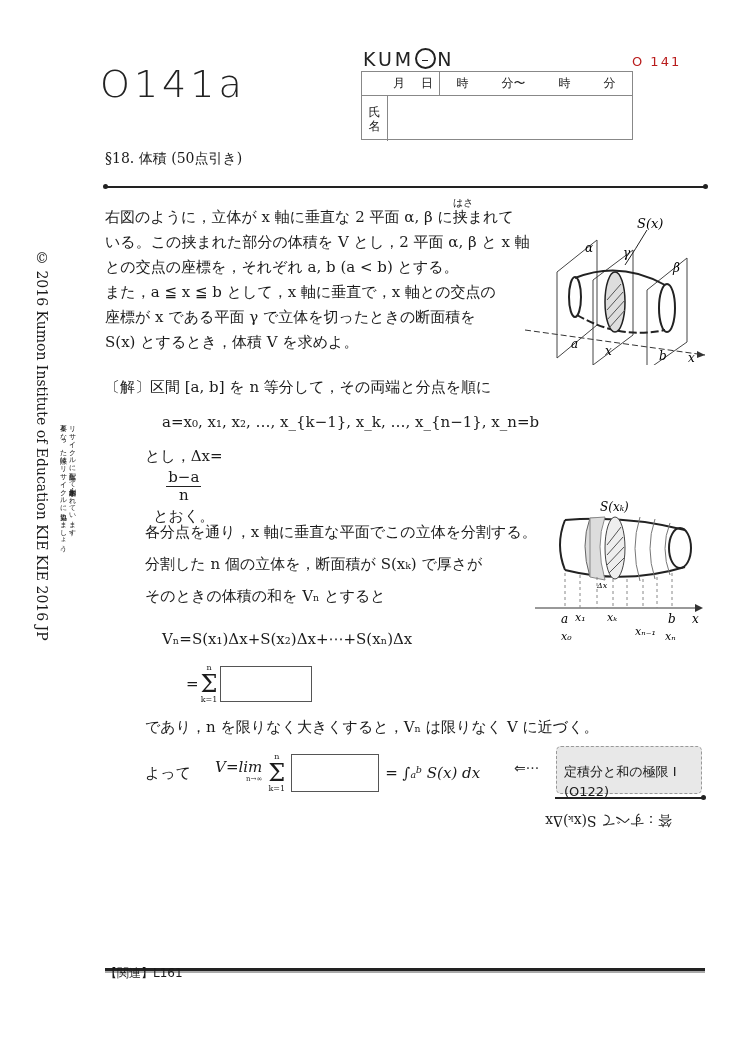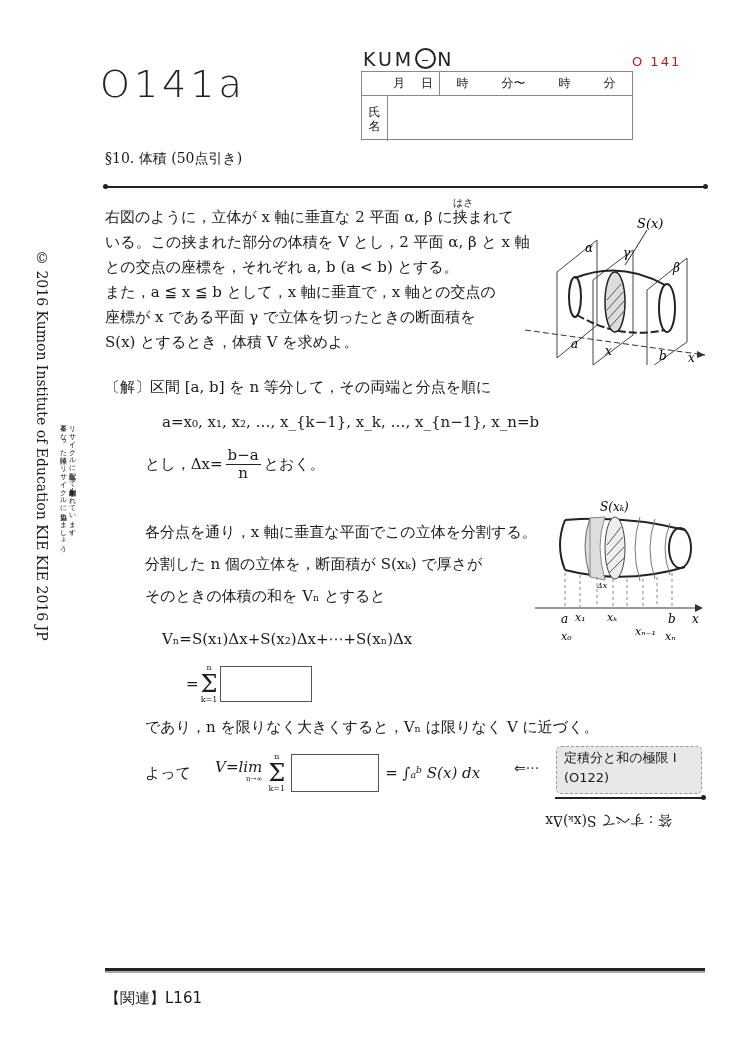--- a/index.html
+++ b/index.html
@@ -24,26 +24,26 @@
   .rule-bottom{left:105px;top:968px;width:600px;height:3px;background:#222;border-bottom:2px solid #aaa;}
   .dot-l,.dot-r{width:5px;height:5px;border-radius:50%;background:#222;}
   .para{left:105px;font-size:15px;line-height:25px;width:445px;}
   .m{font-size:15px;}
   .frac{display:inline-flex;flex-direction:column;align-items:center;vertical-align:middle;font-size:15px;line-height:17px;}
   .frac .num{border-bottom:1px solid #222;padding:0 2px;}
   .sigma{display:inline-flex;flex-direction:column;align-items:center;vertical-align:middle;line-height:10px;}
   .sigma .s{font-size:24px;line-height:22px;}
   .sigma .lim{font-size:8px;}
   .blank{display:inline-block;border:1px solid #555;background:#fff;vertical-align:middle;}
-  .note-box{left:556px;top:746px;width:146px;height:48px;background:#e8e8e8;border:1px dashed #999;border-radius:5px;font-family:"DejaVu Sans",sans-serif;font-size:13px;line-height:20px;padding:1px 7px;box-sizing:border-box;}
+  .note-box{left:556px;top:746px;width:146px;height:48px;background:#e8e8e8;border:1px dashed #999;border-radius:5px;font-family:"DejaVu Sans",sans-serif;font-size:13px;line-height:20px;padding:15px 7px;box-sizing:border-box;}
   .arrow{left:514px;top:760px;font-size:14px;color:#333;font-family:"DejaVu Sans",sans-serif;}
   .answer{left:545px;top:811px;font-size:14px;transform:rotate(180deg);white-space:nowrap;}
   .copyright{left:20px;top:250px;width:30px;height:370px;font-size:14px;writing-mode:vertical-rl;white-space:nowrap;}
   .recycle{left:58px;top:420px;font-size:7px;line-height:9px;writing-mode:vertical-rl;white-space:nowrap;}
-  .related{left:105px;top:989px;font-size:15px;font-family:"DejaVu Sans",sans-serif;}
+  .related{left:105px;top:965px;font-size:12px;font-family:"DejaVu Sans",sans-serif;}
 </style>
 </head>
 <body>
 
 <div class="abs code-title">O141a</div>
 <div class="abs kumon"><span>KUM</span><span class="o"></span><span>N</span></div>
 <div class="abs code-small">O 141</div>
 
 <div class="abs info-table">
   <div class="row1">
@@ -60,21 +60,21 @@
   </div>
   <div class="row2">
     <div class="name-label">
       <span>氏</span>
       <span>名</span>
     </div>
     <div class="name-field"></div>
   </div>
 </div>
 
-<div class="abs section">§10. 体積 (50点引き)</div>
+<div class="abs section">§18. 体積 (50点引き)</div>
 
 <div class="abs rule rule-top"></div>
 <div class="abs dot-l" style="left:103px;top:184px;"></div>
 <div class="abs dot-r" style="left:703px;top:184px;"></div>
 
 <div class="abs para" style="top:205px;">
   <div>右図のように，立体が x 軸に垂直な 2 平面 α, β に挟まれて</div>
   <div>いる。この挟まれた部分の体積を V とし，2 平面 α, β と x 軸</div>
   <div>との交点の座標を，それぞれ a, b (a &lt; b) とする。</div>
   <div>また，a ≦ x ≦ b として，x 軸に垂直で，x 軸との交点の</div>
@@ -108,21 +108,21 @@
   <text x="148" y="62" font-size="12" font-style="italic" font-family="DejaVu Serif, serif">β</text>
   <text x="112" y="18" font-size="13" font-style="italic" font-family="DejaVu Serif, serif">S(x)</text>
   <text x="46" y="138" font-size="12" font-style="italic" font-family="DejaVu Serif, serif">a</text>
   <text x="80" y="145" font-size="12" font-style="italic" font-family="DejaVu Serif, serif">x</text>
   <text x="134" y="150" font-size="12" font-style="italic" font-family="DejaVu Serif, serif">b</text>
   <text x="163" y="152" font-size="12" font-style="italic" font-family="DejaVu Serif, serif">x</text>
 </svg>
 
 <div class="abs para" style="top:375px;width:450px;">〔解〕区間 [a, b] を n 等分して，その両端と分点を順に</div>
 <div class="abs m" style="left:162px;top:413px;">a=x₀, x₁, x₂, …, x_{k−1}, x_k, …, x_{n−1}, x_n=b</div>
-<div class="abs m" style="left:145px;top:447px;display:flex;align-items:center;gap:3px;">
+<div class="abs m" style="left:145px;top:447px;display:flex;align-items:center;gap:3px;flex-direction:column;">
   <span>とし，Δx=</span>
   <span class="frac">
     <span class="num">b−a</span>
     <span>n</span>
   </span>
   <span>とおく。</span>
 </div>
 
 <div class="abs para" style="left:145px;top:516px;line-height:32px;width:400px;">
   <div>各分点を通り，x 軸に垂直な平面でこの立体を分割する。</div>

